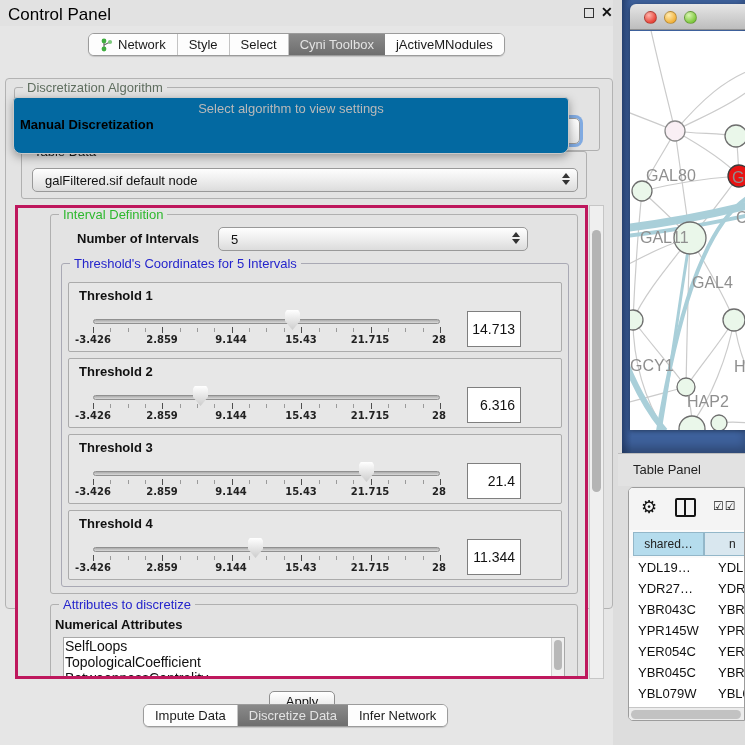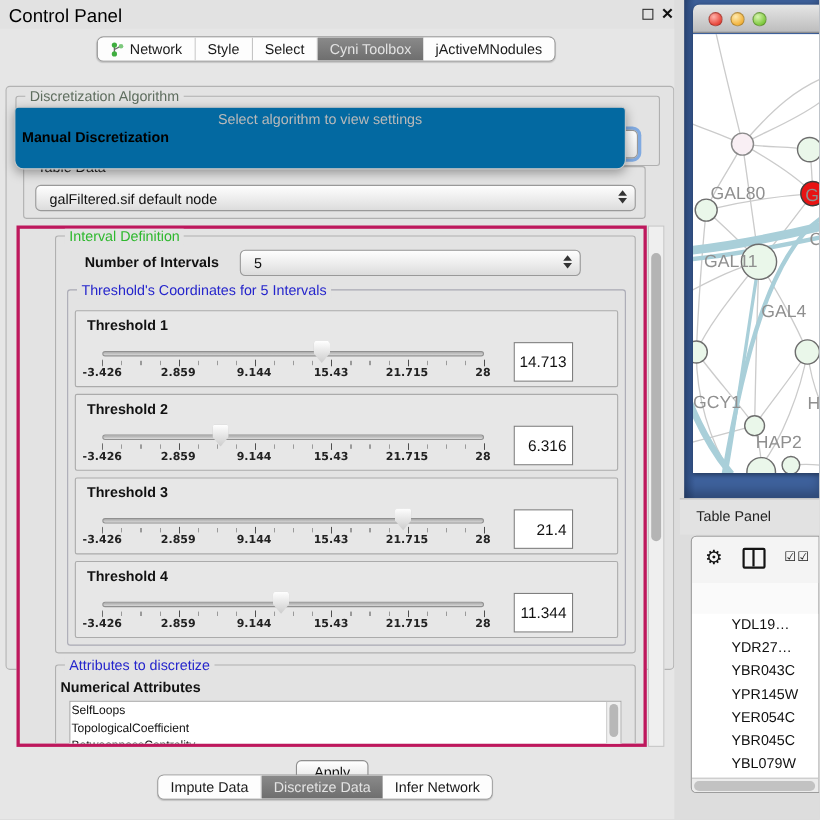--- a/index.html
+++ b/index.html
@@ -73,21 +73,21 @@
   .tlabels span { position:absolute; top:51px; transform:translateX(-50%); font-family:"DejaVu Sans",sans-serif; font-size:10px; font-weight:bold; color:#222; white-space:nowrap; }
   .tlabels span:nth-child(1){left:24px;} .tlabels span:nth-child(2){left:93px;}
   .tlabels span:nth-child(3){left:162px;} .tlabels span:nth-child(4){left:232px;}
   .tlabels span:nth-child(5){left:301px;} .tlabels span:nth-child(6){left:370px;text-align:center;}
   .vfield { position:absolute; left:398px; top:28px; width:54px; height:36px; background:#fff; border:1px solid #7f7f7f;
             font-size:14px; color:#111; text-align:right; line-height:34px; padding-right:5px; }
 
   .attrs-group { left:32px; top:396px; width:528px; height:120px; }
   .num-attrs { position:absolute; left:4px; top:12px; font-size:13px; font-weight:bold; color:#111; }
   .listbox { position:absolute; left:12px; top:32px; width:502px; height:60px; background:#fff; border:1px solid #a8a8a8; overflow:hidden; }
-  .listbox .item { font-size:11px; color:#111; line-height:16px; padding-left:1px; white-space:nowrap; }
+  .listbox .item { font-size:14px; color:#111; line-height:16px; padding-left:1px; white-space:nowrap; }
   .list-vscroll { position:absolute; right:0; top:0; width:13px; height:100%; background:#f0f0f0; border-left:1px solid #d0d0d0; }
   .list-vscroll .thumb { position:absolute; left:2px; top:2px; width:8px; height:30px; background:#b8b8b8; border-radius:4px; }
 
   .apply-btn { position:absolute; left:263px; top:612px; width:66px; height:21px; background:linear-gradient(#ffffff,#e2e2e2);
                border:1px solid #8f8f8f; border-radius:5px; font-size:13px; color:#111; text-align:center; line-height:19px; }
 
   
   .right-bg { position:absolute; left:613px; top:0; width:132px; height:745px; background:#dddddd; }
   .net-frame { position:absolute; left:622px; top:0; width:123px; height:453px;
                background:linear-gradient(90deg,#2c4a7e,#3e619c 10px); box-shadow:inset 0 -6px 10px rgba(0,0,0,.25); }
@@ -112,21 +112,21 @@
                   border:1px solid #9c9c9c; border-radius:5px 0 0 5px; overflow:hidden; }
   .tp-toolbar { position:absolute; left:0; top:0; width:100%; height:42px; background:#f4f4f4; }
   .gear { position:absolute; left:12px; top:8px; font-size:18px; color:#141414; }
   .split-icon { position:absolute; left:46px; top:10px; width:21px; height:19px; border:2px solid #141414; border-radius:2px; }
   .split-icon::after { content:""; position:absolute; left:7px; top:0; width:2px; height:15px; background:#141414; }
   .col-checks { position:absolute; left:84px; top:11px; font-size:12px; letter-spacing:1px; color:#141414; }
   .tp-header { position:absolute; left:0; top:44px; width:100%; height:24px; }
   .hcell { position:absolute; top:0; height:24px; font-size:12px; color:#222; line-height:23px; border:1px solid #93b7c9; }
   .hcell.c1 { left:4px; width:71px; background:#b5dced; text-align:center; }
   .hcell.c2 { left:75px; width:60px; background:#d9e7ef; padding-left:24px; }
-  .tp-rows { position:absolute; left:0; top:70px; width:100%; height:149px; overflow:hidden; background:#fff;padding-left:27px; }
+  .tp-rows { position:absolute; left:0; top:70px; width:100%; height:149px; overflow:hidden; background:#fff; }
   .tp-row { position:relative; height:21px; }
   .tp-row .rc1 { position:absolute; left:9px; top:2px; font-size:13px; color:#101010; white-space:nowrap; }
   .tp-row .rc2 { position:absolute; left:89px; top:2px; font-size:13px; color:#101010; white-space:nowrap; }
   .hscroll { position:absolute; left:0; top:219px; width:100%; height:14px; background:#ececec; border-top:1px solid #c6c6c6; }
   .hscroll .thumb { position:absolute; left:2px; top:2px; width:110px; height:9px; background:#c2c2c2; border-radius:5px; }
 
   .net-tab-icon { width:13px; height:14px; }
 </style>
 </head>
 <body>
@@ -381,20 +381,24 @@
   <div class="tp-bar">
     <span class="tp-title">Table Panel</span>
   </div>
 
   <div class="table-window">
     <div class="tp-toolbar">
       <span class="gear">⚙</span>
       <span class="split-icon"></span>
       <span class="col-checks">☑☑</span>
     </div>
+    <div class="tp-header">
+      <div class="hcell c1">shared…</div>
+      <div class="hcell c2">n</div>
+    </div>
     <div class="tp-rows">
       <div class="tp-row">
           <span class="rc1">YDL19…</span>
           <span class="rc2">YDL1</span>
         </div>
       <div class="tp-row">
           <span class="rc1">YDR27…</span>
           <span class="rc2">YDR2</span>
         </div>
       <div class="tp-row">

